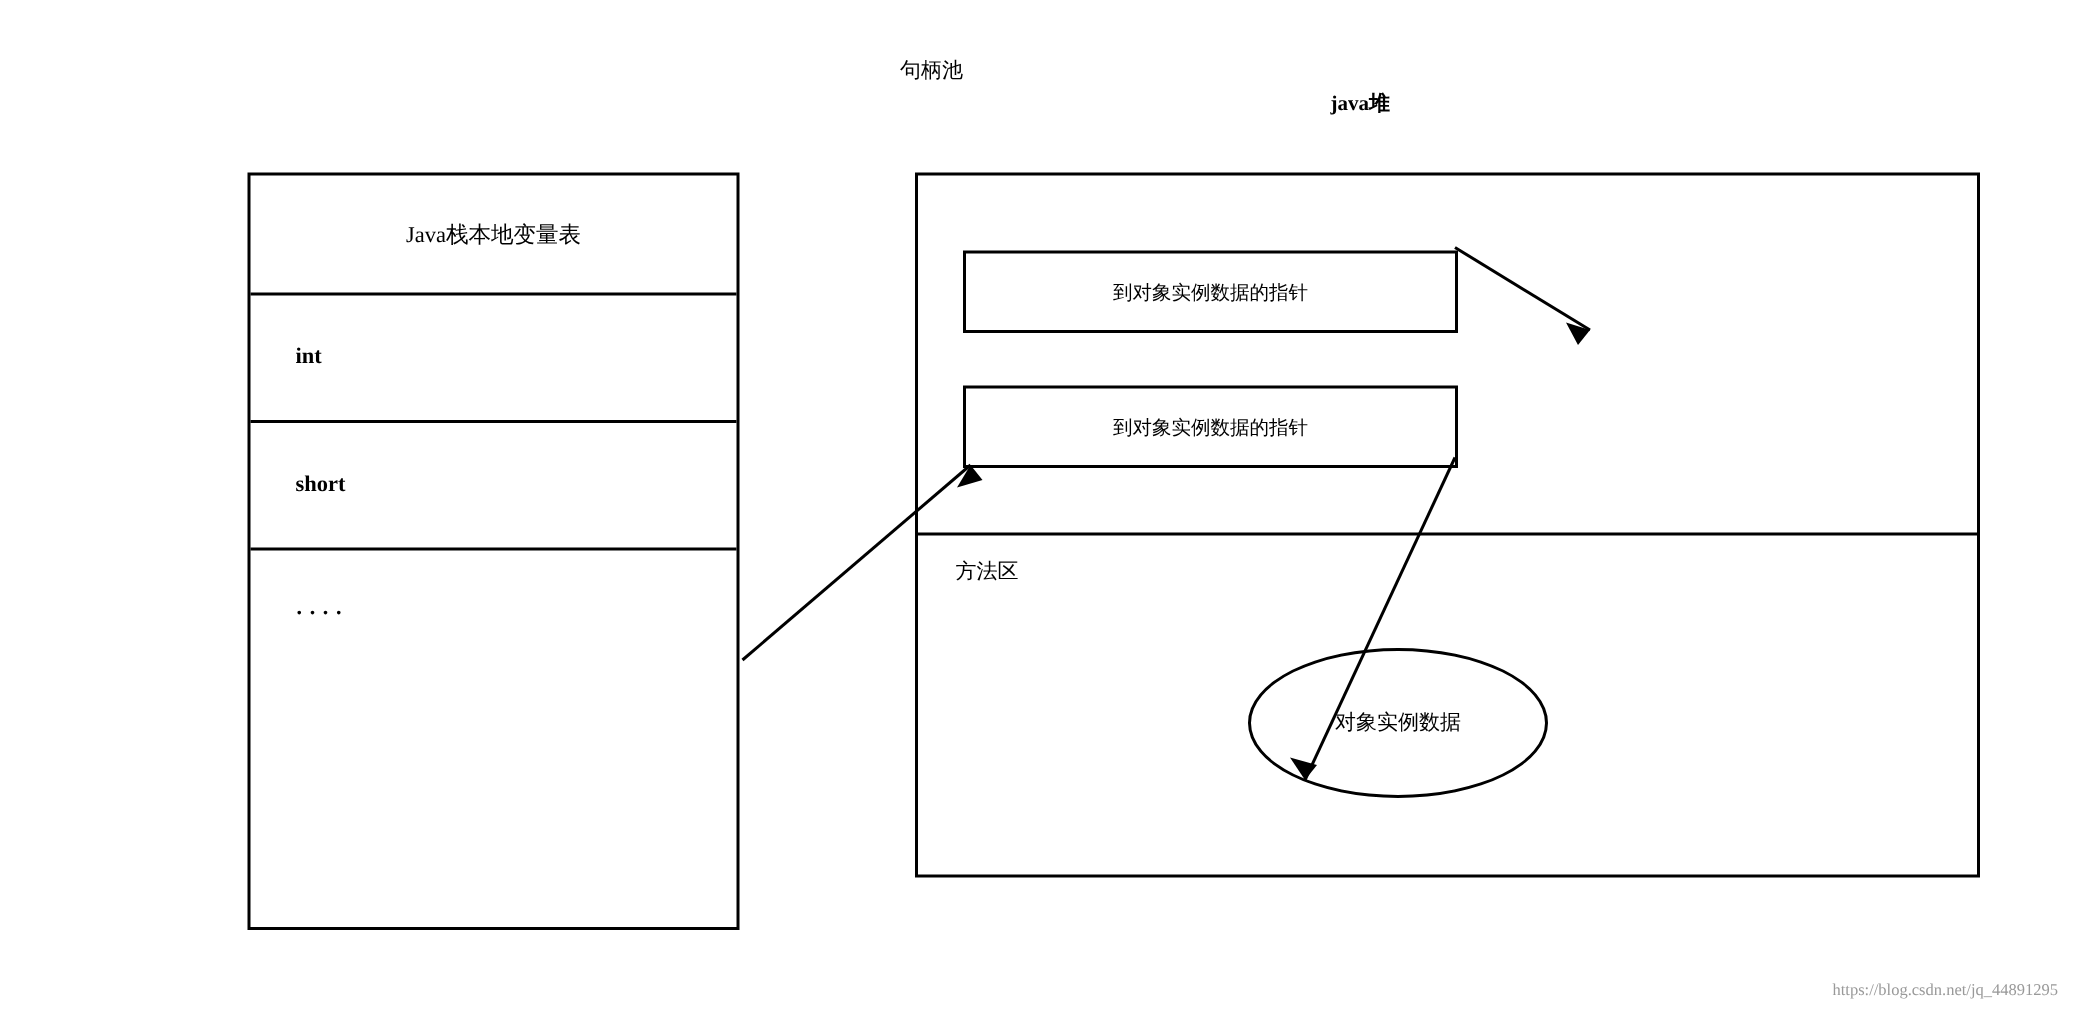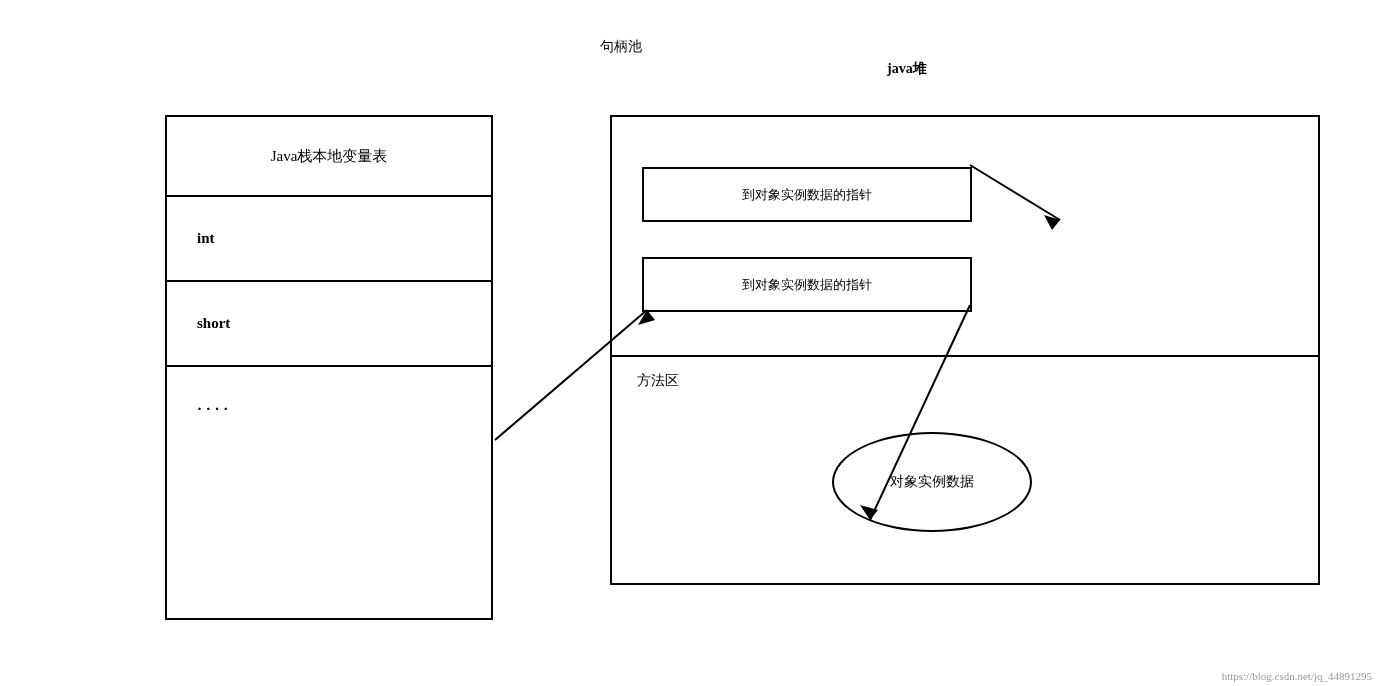--- a/index.html
+++ b/index.html
@@ -174,21 +174,21 @@
       border-radius: 50%;
       display: flex;
       align-items: center;
       justify-content: center;
       font-size: 14px;
     }
 
     
     .watermark {
       position: absolute;
-      bottom: 4px;
+      bottom: 20px;
       right: 10px;
       font-size: 11px;
       color: #999;
     }
 
     
     .arrows-svg {
       position: absolute;
       top: 0;
       left: 0;

